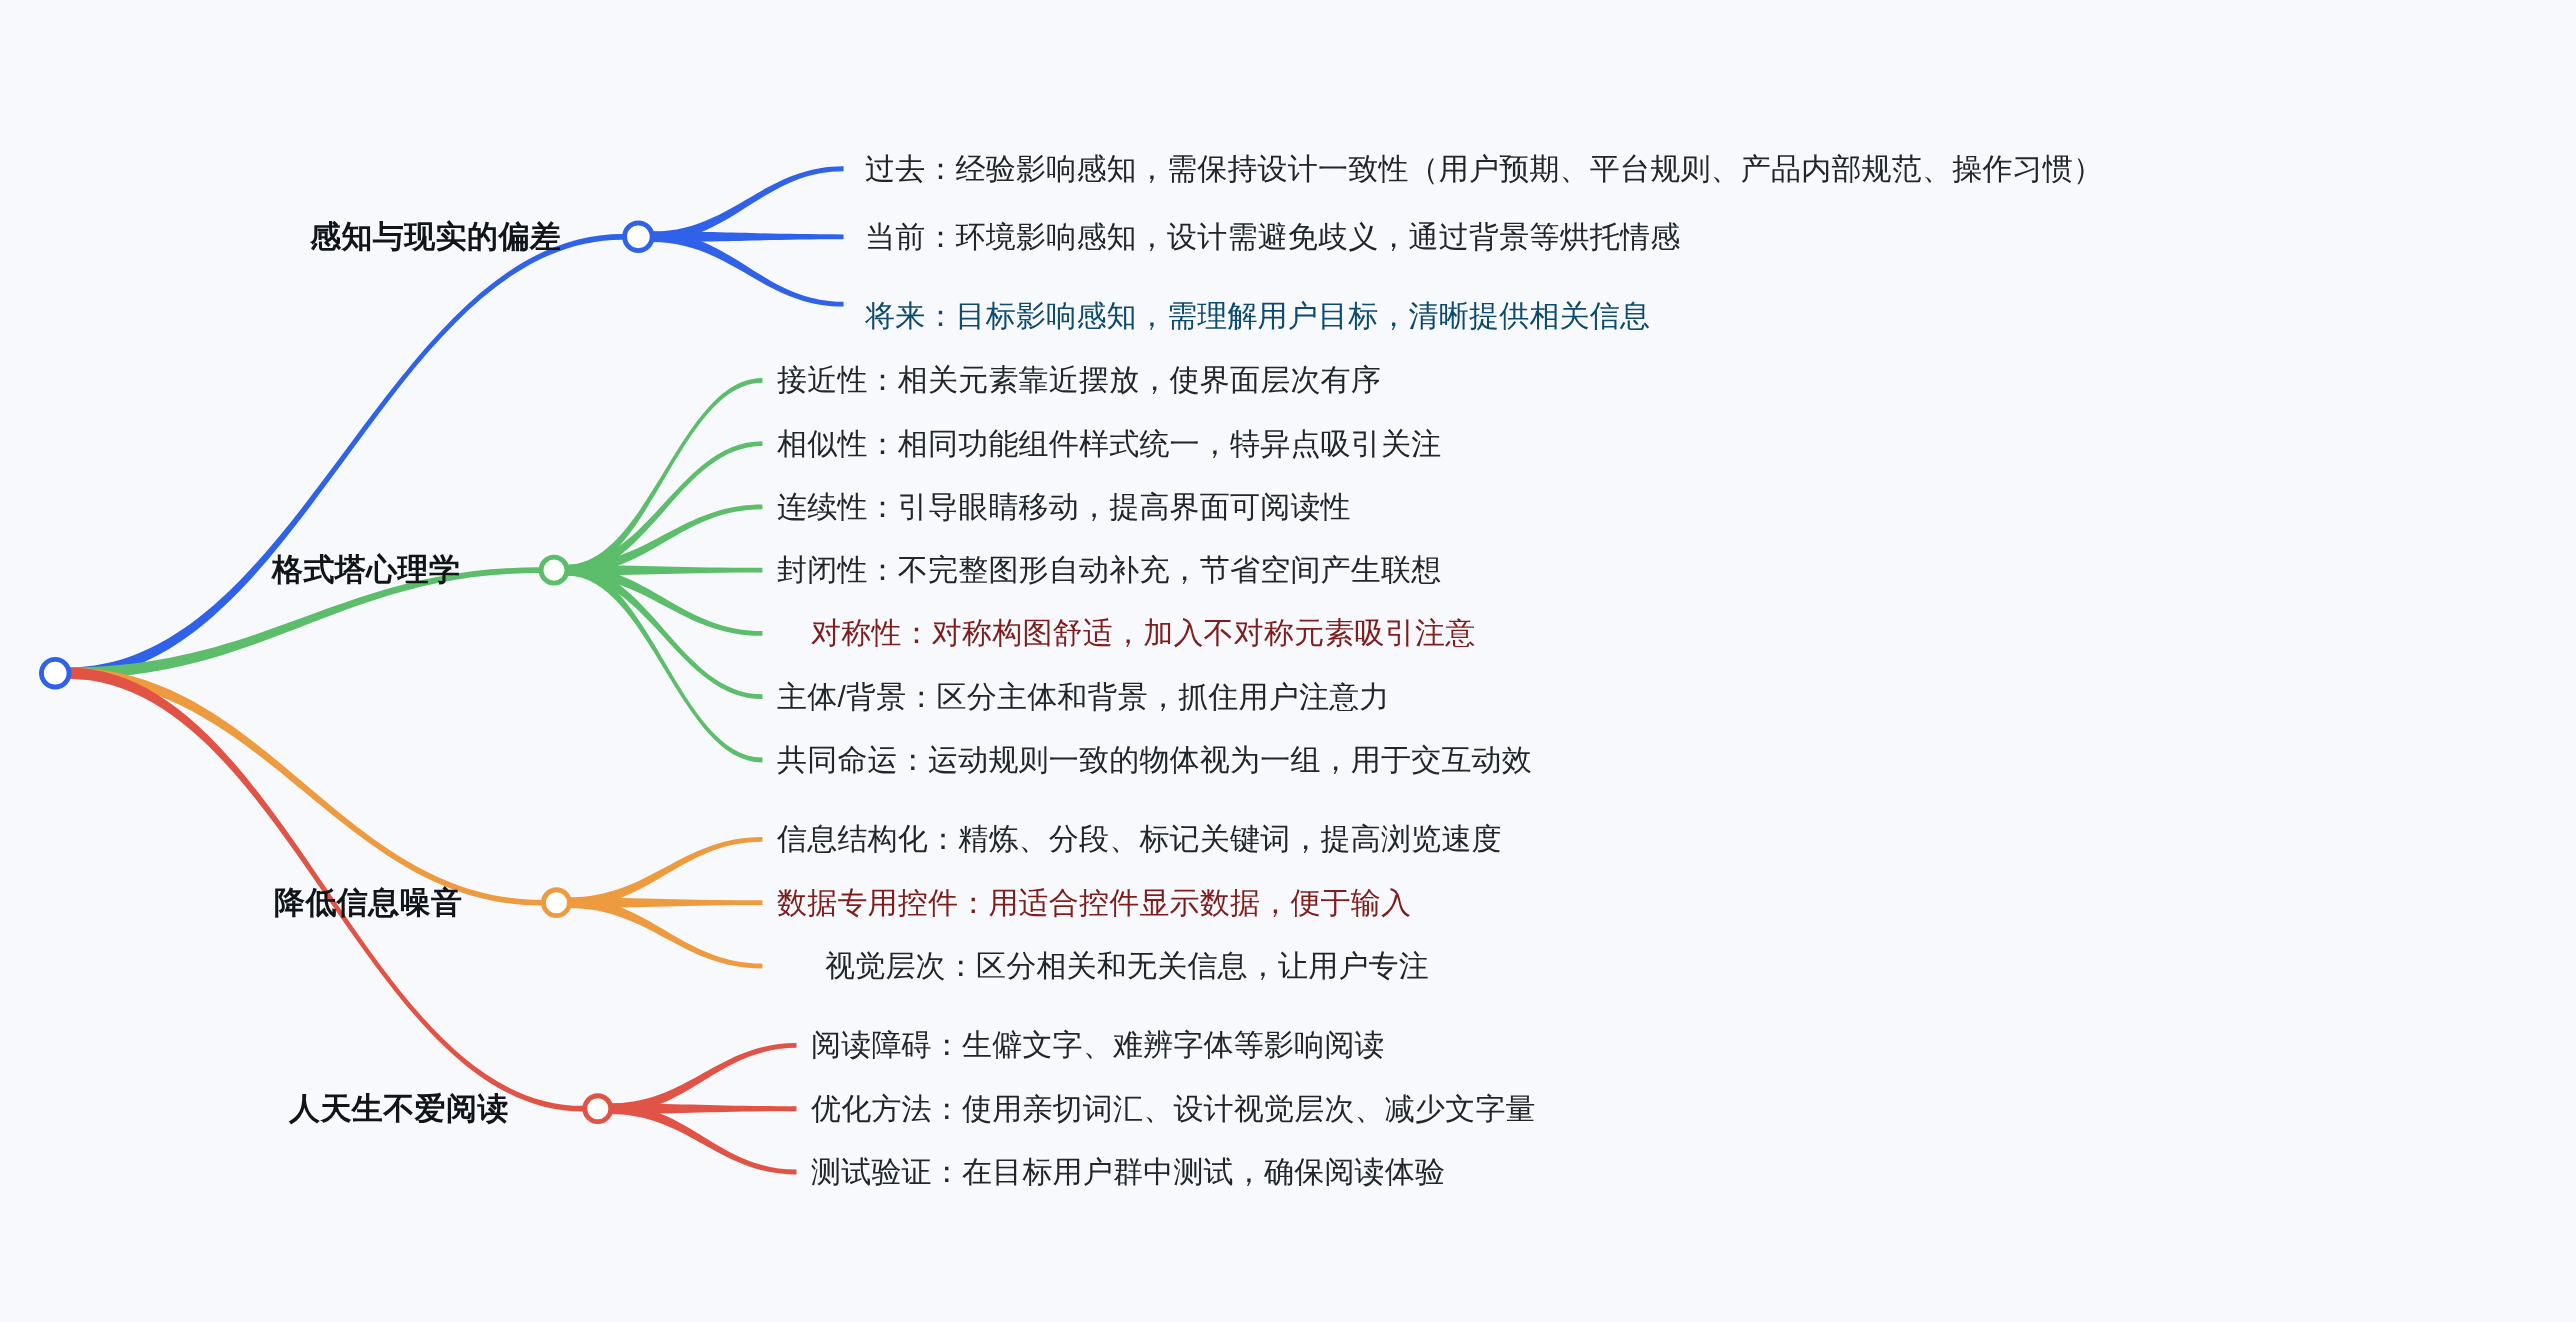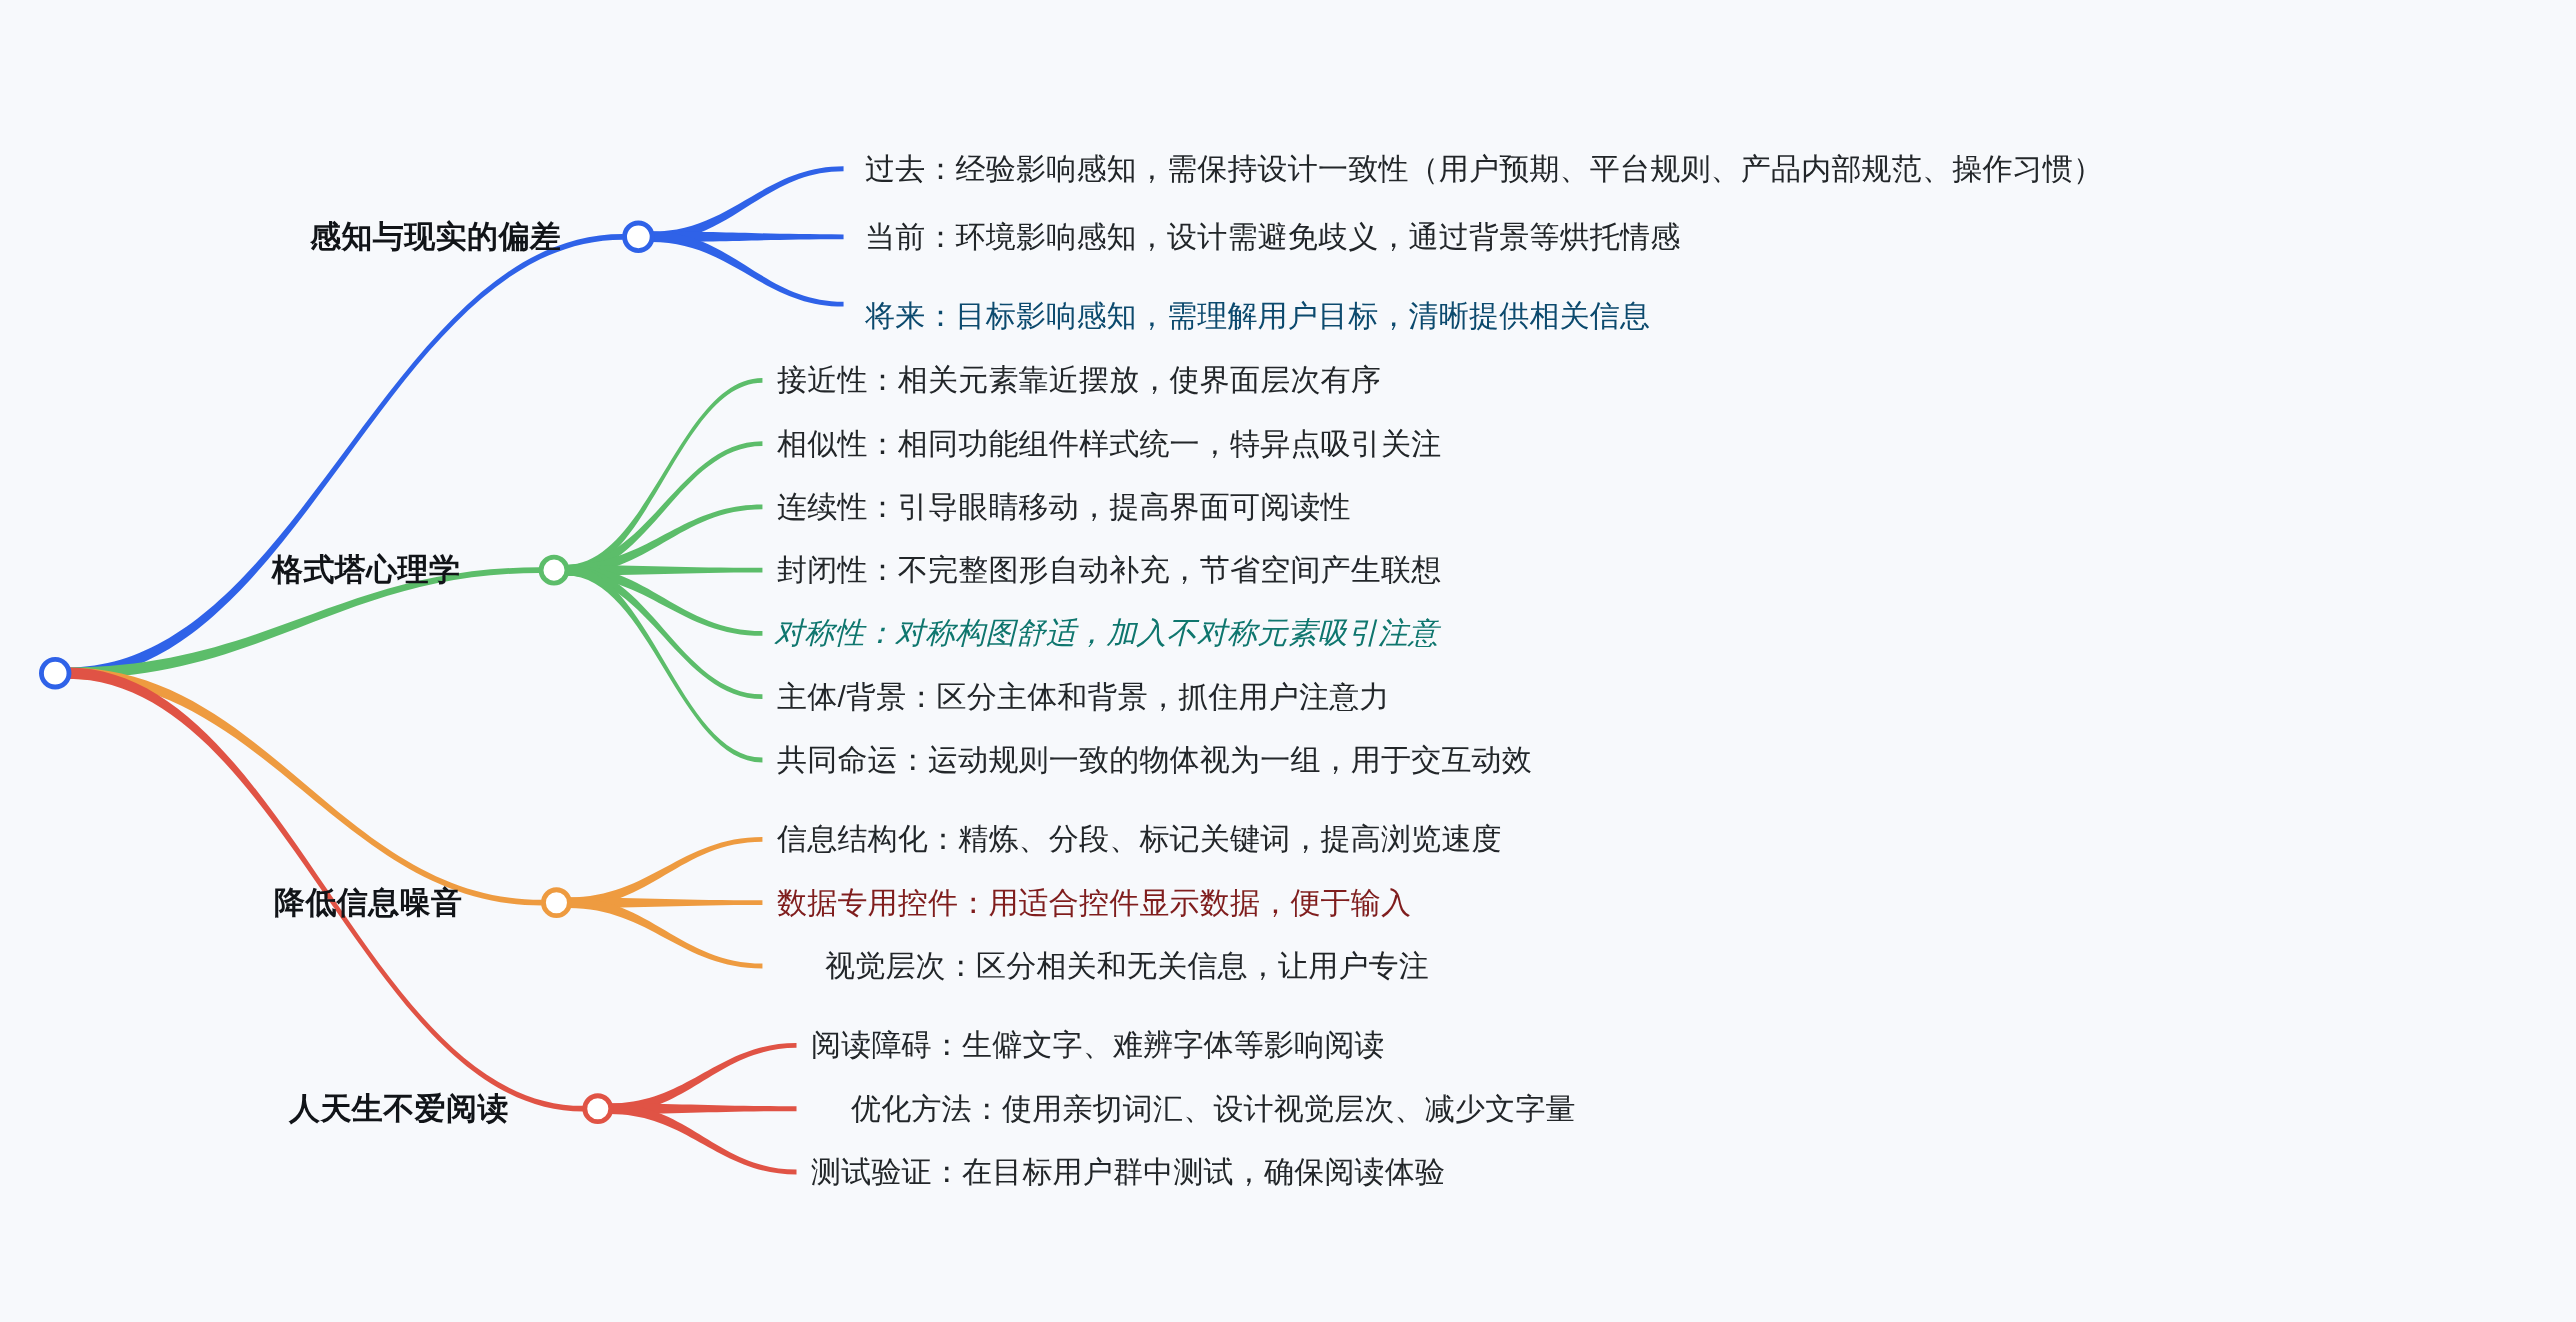--- a/index.html
+++ b/index.html
@@ -88,26 +88,26 @@
   <div id="labels-layer">
       <div class="branch-label" style="left: 270px; top: 237px; color: rgb(17, 20, 24); margin-left: 40px;">感知与现实的偏差</div>
       <div class="leaf-label" style="left: 865px; top: 169px; color: rgb(34, 38, 41);">过去：经验影响感知，需保持设计一致性（用户预期、平台规则、产品内部规范、操作习惯）</div>
       <div class="leaf-label" style="left: 865px; top: 237px; color: rgb(34, 38, 41);">当前：环境影响感知，设计需避免歧义，通过背景等烘托情感</div>
       <div class="leaf-label" style="left: 865px; top: 316px; color: #0c4a6e;">将来：目标影响感知，需理解用户目标，清晰提供相关信息</div>
       <div class="branch-label" style="left: 272px; top: 570px; color: rgb(17, 20, 24);">格式塔心理学</div>
       <div class="leaf-label" style="left: 777px; top: 380px; color: rgb(34, 38, 41);">接近性：相关元素靠近摆放，使界面层次有序</div>
       <div class="leaf-label" style="left: 777px; top: 444px; color: rgb(34, 38, 41);">相似性：相同功能组件样式统一，特异点吸引关注</div>
       <div class="leaf-label" style="left: 777px; top: 507px; color: rgb(34, 38, 41);">连续性：引导眼睛移动，提高界面可阅读性</div>
       <div class="leaf-label" style="left: 777px; top: 570px; color: rgb(34, 38, 41);">封闭性：不完整图形自动补充，节省空间产生联想</div>
-      <div class="leaf-label" style="left: 774px; top: 633px; color: #0f766e; font-style: italic;">对称性：对称构图舒适，加入不对称元素吸引注意</div>
+      <div class="leaf-label" style="left: 811px; top: 633px; color: #7f1d1d;">对称性：对称构图舒适，加入不对称元素吸引注意</div>
       <div class="leaf-label" style="left: 777px; top: 697px; color: rgb(34, 38, 41);">主体/背景：区分主体和背景，抓住用户注意力</div>
       <div class="leaf-label" style="left: 777px; top: 760px; color: rgb(34, 38, 41);">共同命运：运动规则一致的物体视为一组，用于交互动效</div>
       <div class="branch-label" style="left: 274px; top: 903px; color: rgb(17, 20, 24);">降低信息噪音</div>
       <div class="leaf-label" style="left: 777px; top: 839px; color: rgb(34, 38, 41);">信息结构化：精炼、分段、标记关键词，提高浏览速度</div>
       <div class="leaf-label" style="left: 777px; top: 903px; color: #7f1d1d;">数据专用控件：用适合控件显示数据，便于输入</div>
       <div class="leaf-label" style="left: 777px; top: 966px; color: rgb(34, 38, 41); margin-left: 48px;">视觉层次：区分相关和无关信息，让用户专注</div>
       <div class="branch-label" style="left: 289px; top: 1109px; color: rgb(17, 20, 24);">人天生不爱阅读</div>
       <div class="leaf-label" style="left: 811px; top: 1045px; color: rgb(34, 38, 41);">阅读障碍：生僻文字、难辨字体等影响阅读</div>
-      <div class="leaf-label" style="left: 811px; top: 1109px; color: rgb(34, 38, 41); margin-left: 40px;">优化方法：使用亲切词汇、设计视觉层次、减少文字量</div>
+      <div class="leaf-label" style="left: 811px; top: 1109px; color: rgb(34, 38, 41);">优化方法：使用亲切词汇、设计视觉层次、减少文字量</div>
       <div class="leaf-label" style="left: 811px; top: 1172px; color: rgb(34, 38, 41);">测试验证：在目标用户群中测试，确保阅读体验</div>
     </div>
 </div>
 
 
 </body></html>

